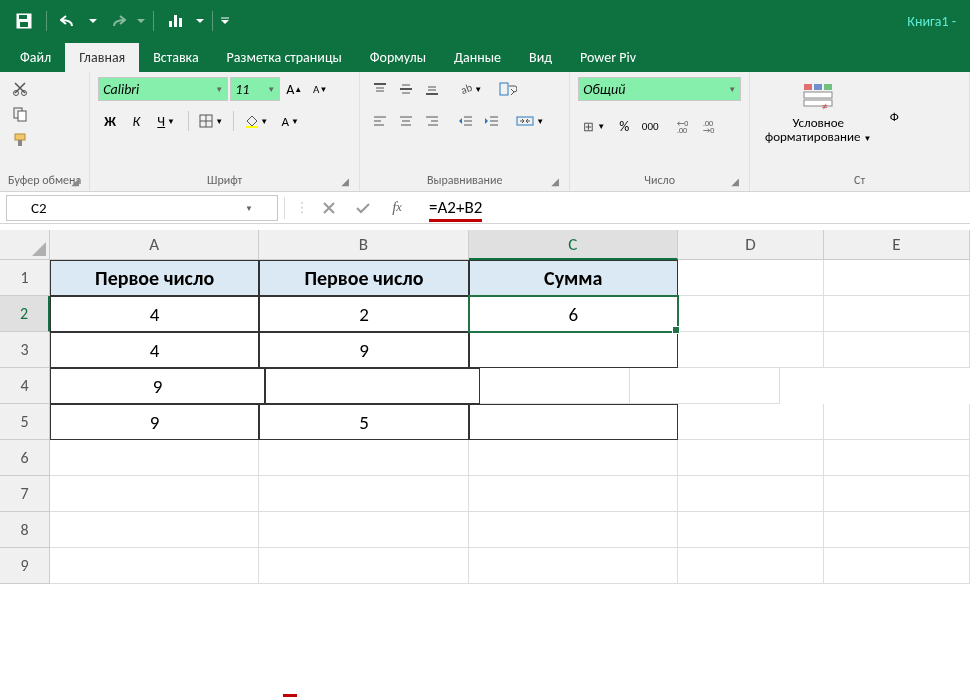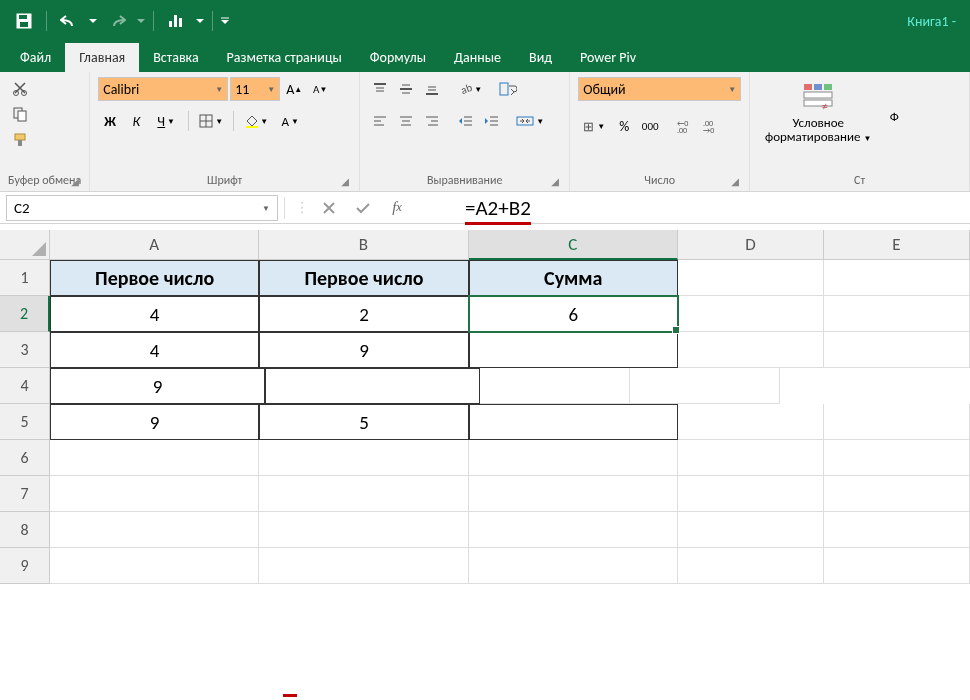--- a/index.html
+++ b/index.html
@@ -26,31 +26,31 @@
 .group-label .launcher { position: absolute; right: 0; bottom: 4px; width: 12px; height: 12px; font-size: 10px; color: #888; cursor: pointer; }
 
 .bigbtn { display: flex; flex-direction: column; align-items: center; width: 56px; cursor: pointer; padding-top: 4px; }
 .bigbtn .ico { width: 32px; height: 32px; margin-bottom: 4px; }
 .bigbtn .lbl { font-size: 13px; text-align: center; line-height: 1.1; }
 .bigbtn-wide { width: 120px; }
 
 .col { display: flex; flex-direction: column; gap: 2px; }
 .smallrow { display: flex; align-items: center; gap: 2px; height: 26px; }
 .smallbtn { width: 24px; height: 24px; display: flex; align-items: center; justify-content: center; cursor: pointer; border: 1px solid transparent; }
-.combo { height: 24px; border: 1px solid #c8c8c8; background: #fdba74; display: flex; align-items: center; padding: 0 4px; font-size: 14px; }
+.combo { height: 24px; border: 1px solid #c8c8c8; background: #86efac; display: flex; align-items: center; padding: 0 4px; font-size: 14px; font-style: italic; }
 .combo .arrow { margin-left: auto; font-size: 8px; color: #666; }
 
 
 .fbar { height: 32px; border-bottom: 1px solid #d4d4d4; display: flex; align-items: center; background: #fff; }
-.namebox { width: 272px; height: 26px; border: 1px solid #c8c8c8; margin: 0 6px; display: flex; align-items: center; padding: 0 7px; font-size: 15px; }
+.namebox { width: 272px; height: 26px; border: 1px solid #c8c8c8; margin: 0 6px; display: flex; align-items: center; padding: 0 24px; font-size: 15px; }
 .namebox .arrow { margin-left: auto; font-size: 8px; color: #666; }
 .fbar-mid { display: flex; align-items: center; gap: 6px; padding: 0 10px; }
 .fbar-btn { width: 28px; height: 24px; display: flex; align-items: center; justify-content: center; color: #999; cursor: pointer; }
 .fx { font-style: italic; color: #666; font-family: "Cambria Math", serif; font-size: 15px; }
-.formula-input { flex: 1; height: 26px; padding: 0 8px; font-size: 21px; display: flex; align-items: center; margin-left: 36px; }
+.formula-input { flex: 1; height: 26px; padding: 0 8px; font-size: 17px; display: flex; align-items: center; }
 .formula-underline { border-bottom: 3px solid #c00000; padding-bottom: 1px; margin-bottom:-4px; }
 
 
 .grid { display: flex; }
 .rowheads { display: flex; flex-direction: column; }
 .corner { width: 50px; height: 30px; background: #f0f0f0; border-right: 1px solid #ccc; border-bottom: 1px solid #ccc; position: relative; }
 .corner::after { content: ""; position: absolute; right: 3px; bottom: 3px; border-left: 14px solid transparent; border-bottom: 14px solid #b0b0b0; }
 .rowhead { width: 50px; height: 36px; background: #f0f0f0; border-right: 1px solid #ccc; border-bottom: 1px solid #ccc; display: flex; align-items: center; justify-content: center; font-size: 16px; color: #555; }
 .rowhead.hot { background: #e0e0e0; color: #0e7240; border-right: 2px solid #0e7240; }
 

